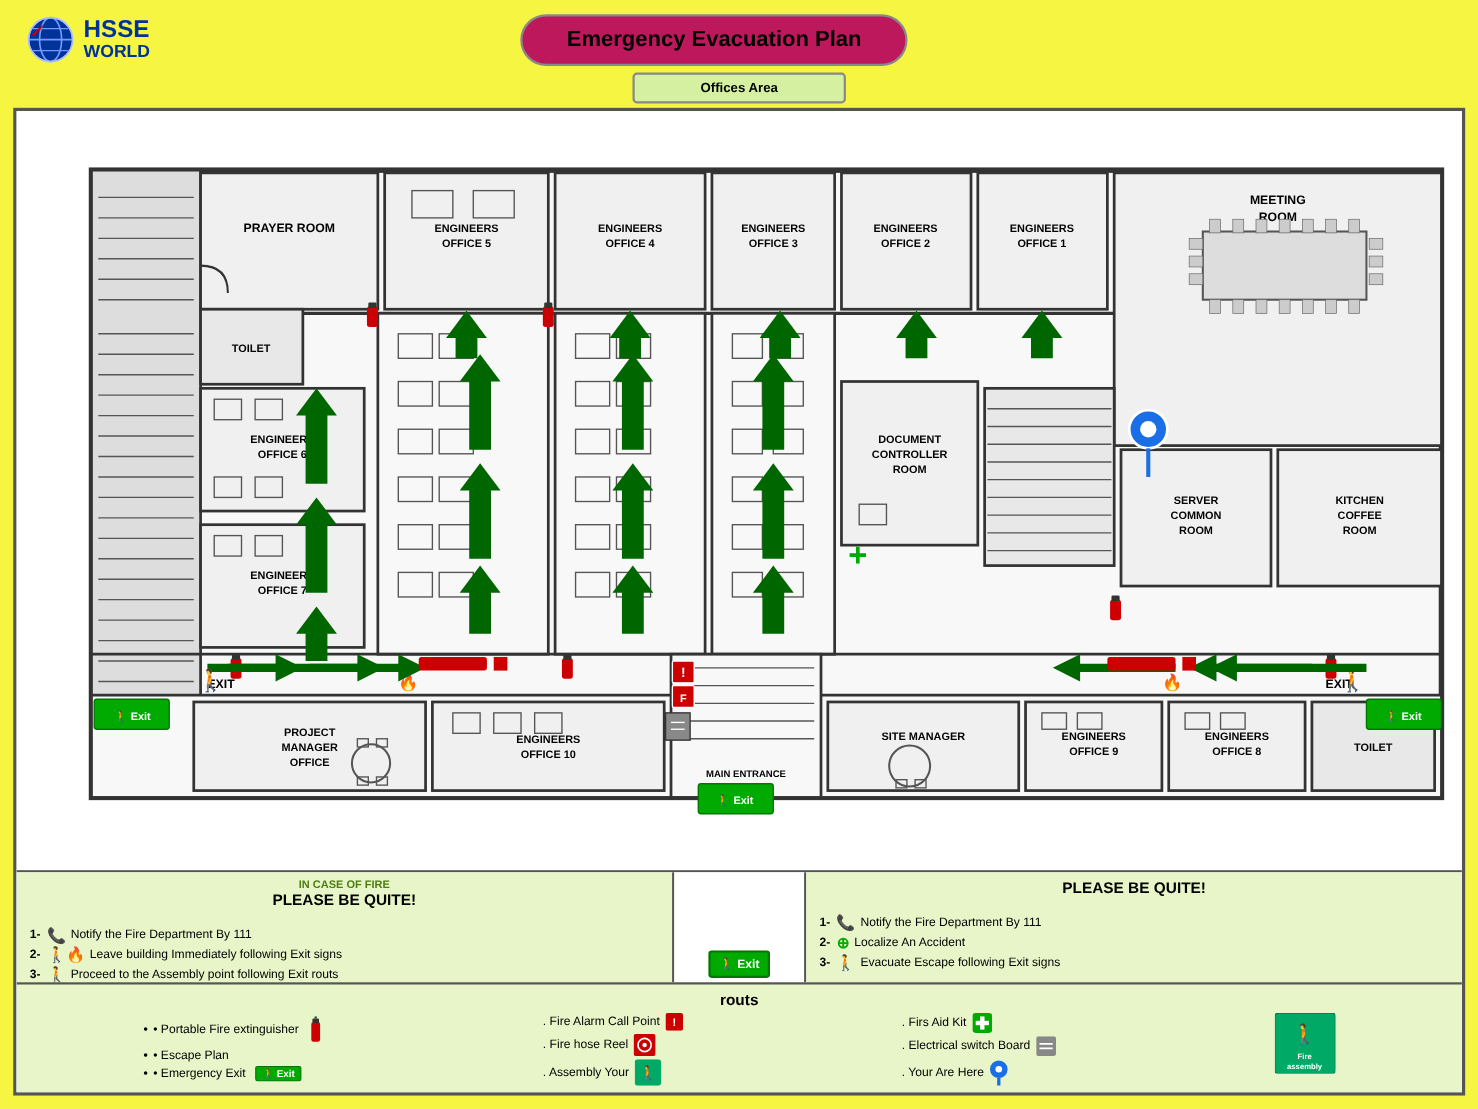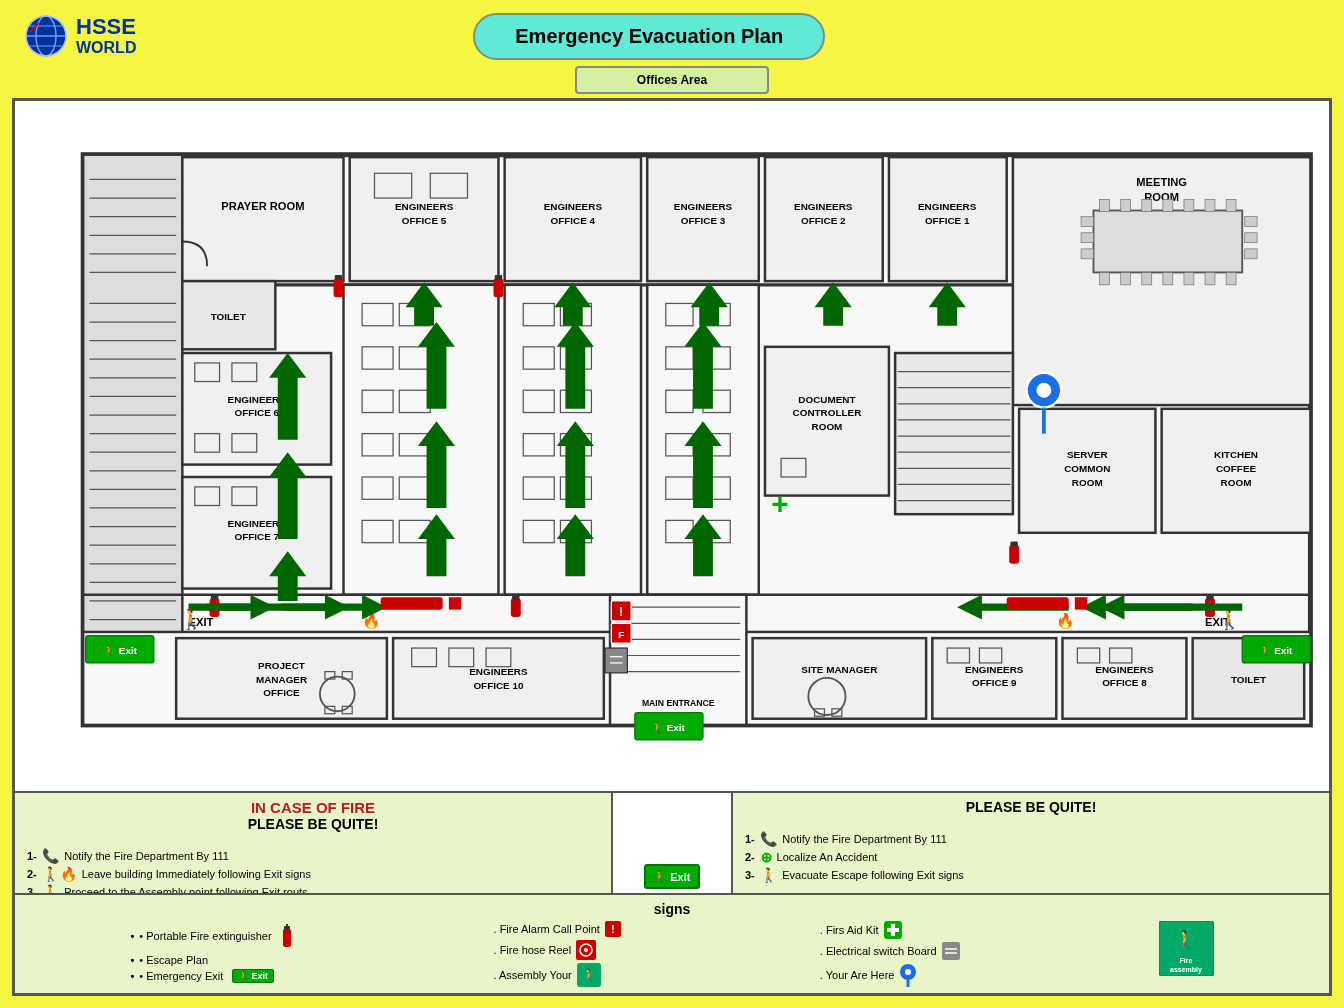--- a/index.html
+++ b/index.html
@@ -30,21 +30,21 @@
     .logo-area {
       display: flex;
       align-items: center;
       gap: 6px;
     }
     .logo-globe {
       width: 48px;
       height: 48px;
     }
     .main-title-oval {
-      background: #5eead4;
+      background: #be185d;
       border: 2px solid #888;
       border-radius: 50px;
       padding: 10px 40px;
       font-size: 20px;
       font-weight: 700;
       color: #000;
       text-align: center;
     }
     .header-spacer { width: 160px; }
     .sub-title-box {
@@ -98,23 +98,23 @@
       justify-content: flex-end;
       padding-bottom: 4px;
       border-right: 2px solid #555;
     }
     .instructions-right {
       flex: 1;
       background: #e8f5c8;
       padding: 6px 12px;
     }
     .instr-title {
-      font-size: 15px;
+      font-size: 10px;
       font-weight: 900;
-      color: #b91c1c;
+      color: #4d7c0f;
       text-align: center;
       text-transform: uppercase;
     }
     .instr-subtitle {
       font-size: 14px;
       font-weight: 700;
       color: #000;
       text-align: center;
       margin-bottom: 16px;
     }
@@ -555,21 +555,21 @@
           </div>
           <div class="instr-item">
             <span class="instr-num">3-</span>
             <span style="font-size:14px;">🚶</span>
             <span>Evacuate Escape following Exit signs</span>
           </div>
         </div>
       </div>
 
       <div style="border-top:2px solid #555;background:#e8f5c8;padding:6px 16px;">
-        <div class="legend-title">signs</div>
+        <div class="legend-title">routs</div>
         <div class="legend-cols">
           <div class="legend-col">
             <div class="legend-item">
               <span class="legend-bullet">•</span>
               <span>• Portable Fire extinguisher</span>
               <svg width="18" height="30" viewBox="0 0 18 30">
                 <rect x="6" y="8" width="8" height="18" rx="2" fill="#cc0000"></rect>
                 <rect x="7" y="5" width="6" height="4" rx="1" fill="#333"></rect>
                 <line x1="10" y1="5" x2="10" y2="3" stroke="#333" stroke-width="2"></line>
               </svg>

